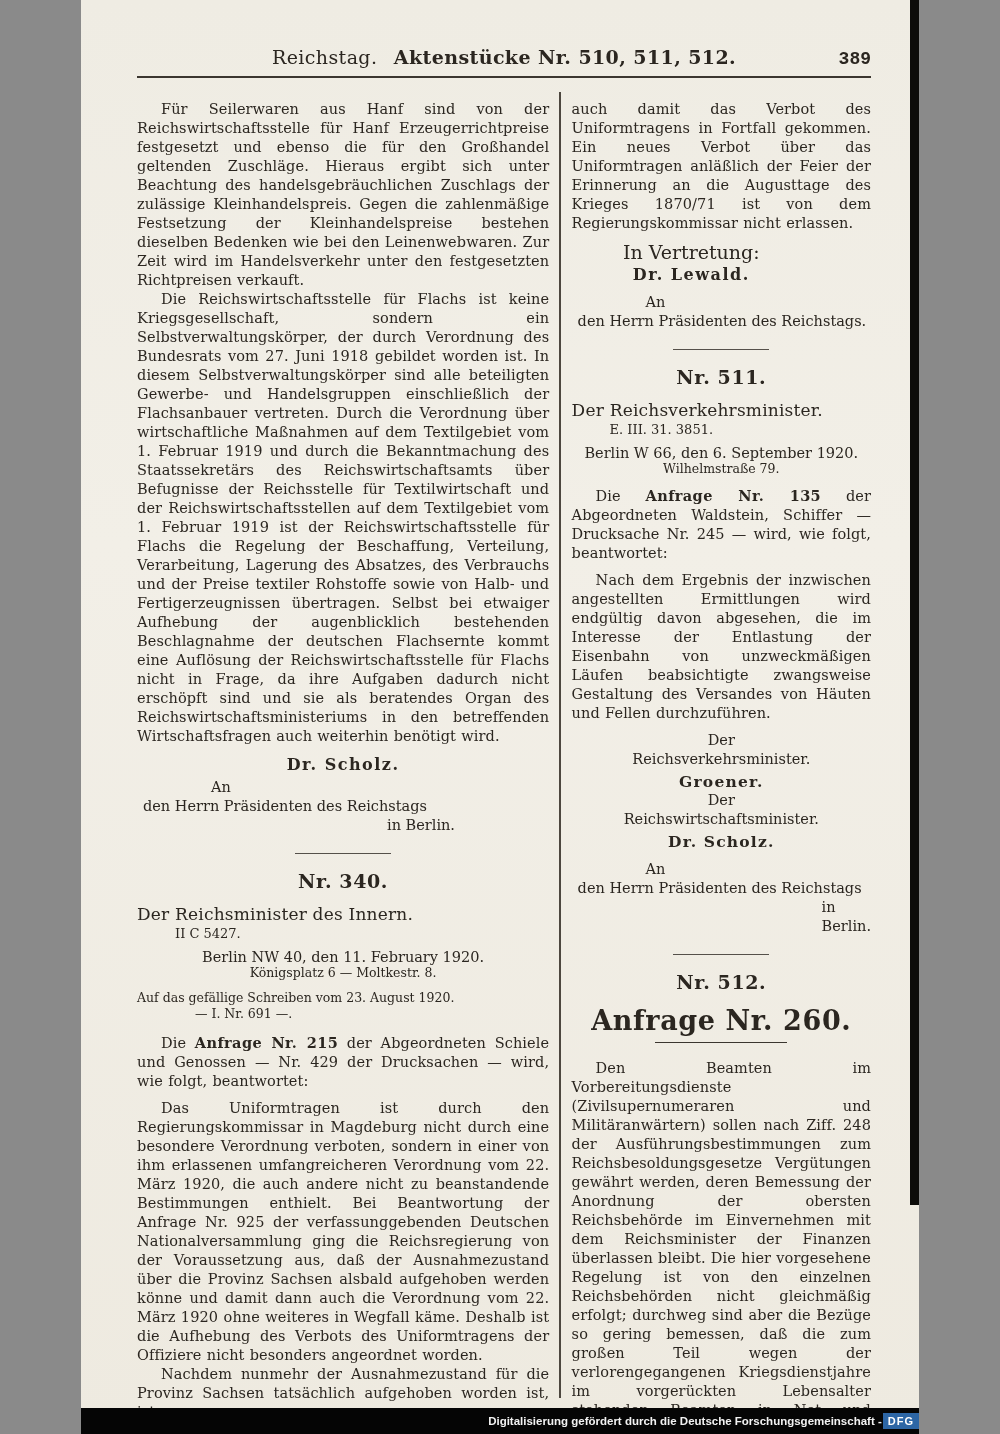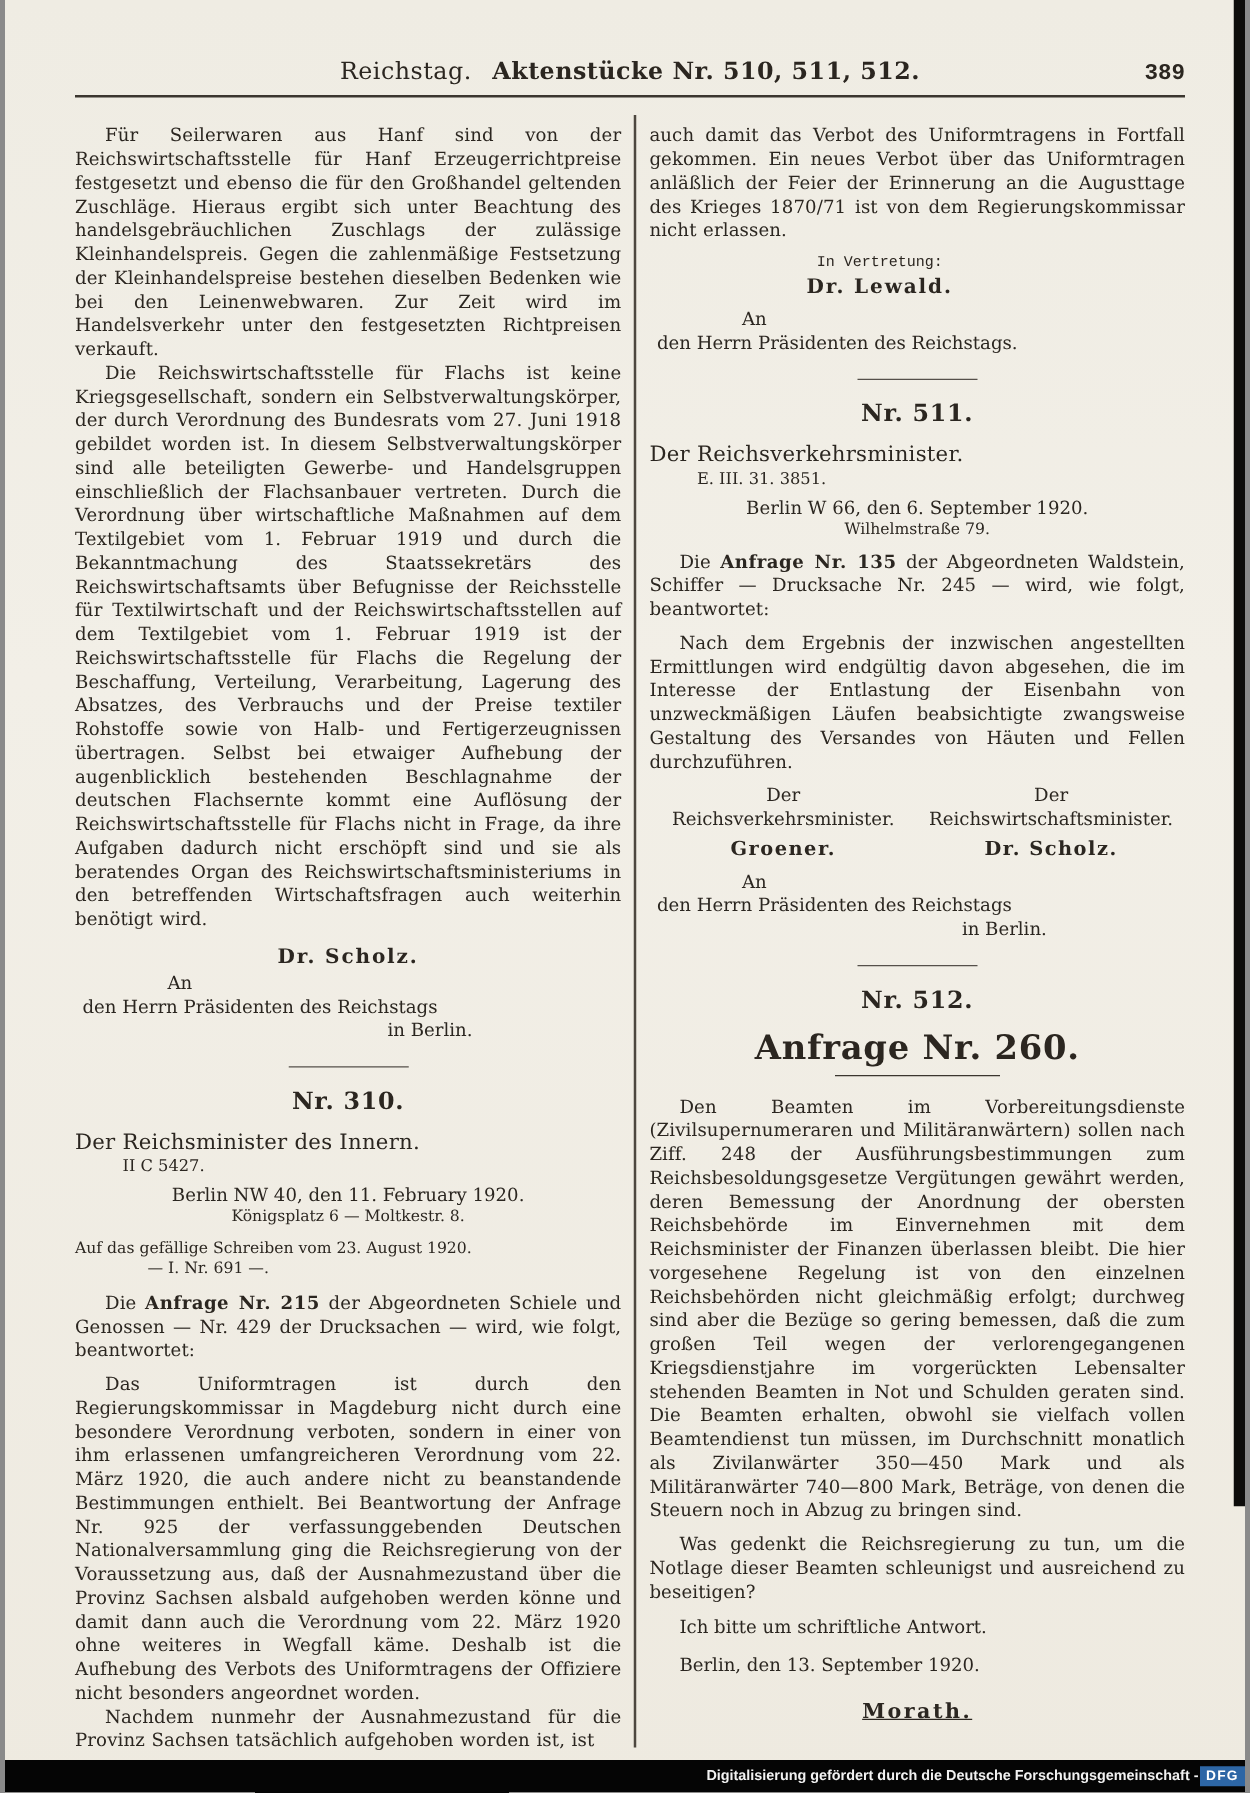--- a/index.html
+++ b/index.html
@@ -1,21 +1,21 @@
 <!DOCTYPE html>
 <html><head>
 <meta charset="utf-8">
 <style>
   * { margin: 0; padding: 0; box-sizing: border-box; }
   html, body { background: #8a8a8a; }
   body { font-family: "DejaVu Serif", "Liberation Serif", serif; }
 
   .page {
     position: relative;
-    width: 992px;
+    width: 838px;
     height: 1434px;
     margin: 0 auto;
     background: linear-gradient(180deg, #efece3 0%, #f2efe7 38%, #eeeae0 100%);
     color: #2b2620;
     overflow: hidden;
   }
 
   
   .scan-strip-right {
     position: absolute; top: 0; right: 0;
@@ -62,24 +62,24 @@
   .nr-heading { text-align: center; font-weight: bold; font-size: 19px; letter-spacing: 0.6px; margin: 4px 0 12px; }
   .sender-line { font-weight: normal; font-size: 17px; margin-bottom: 2px; letter-spacing: 0.2px; }
   .ref-line { font-size: 13px; padding-left: 38px; margin-bottom: 8px; }
   .dateline { text-align: center; font-size: 14.5px; }
   .address-line { text-align: center; font-size: 12.5px; margin-bottom: 10px; }
   .re-line { font-size: 12.5px; margin-bottom: 1px; }
   .re-number { font-size: 12.5px; padding-left: 58px; margin-bottom: 12px; }
 
   .intro-para strong { font-weight: bold; letter-spacing: 0.4px; }
 
-  .vertretung-line { text-align: center; font-size: 12px; padding-right: 60px; margin-top: 8px; font-family: Liberation Mono, monospace; }
+  .vertretung-line { text-align: center; font-size: 19px; padding-right: 60px; margin-top: 8px; }
   .lewald-name { text-align: center; font-weight: bold; font-size: 16px; letter-spacing: 1.5px; padding-right: 60px; margin: 2px 0 6px; }
 
-  .dual-sig { display: flex; margin: 8px 0 6px; font-size: 14.5px; line-height: 19px; }
+  .dual-sig { display: flex; margin: 8px 0 6px; font-size: 14.5px; line-height: 19px; flex-direction: column; }
   .dual-sig .sig-cell { flex: 1; text-align: center; }
   .dual-sig .sig-cell-name { font-weight: bold; font-size: 15.5px; letter-spacing: 1.2px; margin-top: 3px; }
 
   .anfrage-title { text-align: center; font-weight: bold; font-size: 27px; letter-spacing: 0.6px; margin: 10px 0 6px; }
   .anfrage-rule { width: 132px; border-top: 1.6px solid #3b362f; margin: 0 auto 16px; }
 
   .antwort-line { padding-left: 24px; font-size: 14.5px; line-height: 19px; margin-top: 9px; }
   .final-dateline { padding-left: 24px; font-size: 14.5px; line-height: 19px; margin-top: 12px; }
   .final-signature { text-align: center; font-weight: bold; font-size: 16.5px; letter-spacing: 2px; margin-top: 16px; text-decoration: underline; }
 
@@ -127,21 +127,21 @@
 
       <div class="sig-block">
         <div class="sig-name">Dr. Scholz.</div>
         <div class="sig-an">An</div>
         <div class="sig-recipient">den Herrn Präsidenten des Reichstags</div>
         <div class="sig-place">in Berlin.</div>
       </div>
 
       <div class="section-divider"></div>
 
-      <h2 class="nr-heading">Nr. 310.</h2>
+      <h2 class="nr-heading">Nr. 340.</h2>
       <div class="sender-line">Der Reichsminister des Innern.</div>
       <div class="ref-line">II C 5427.</div>
       <div class="dateline">Berlin NW 40, den 11. February 1920.</div>
       <div class="address-line">Königsplatz 6 — Moltkestr. 8.</div>
       <div class="re-line">Auf das gefällige Schreiben vom 23. August 1920.</div>
       <div class="re-number">— I. Nr. 691 —.</div>
 
       <p class="para indent intro-para"><span>Die </span><strong>Anfrage Nr. 215</strong><span> der Abgeordneten Schiele und Genossen — Nr. 429 der Drucksachen — wird, wie folgt, beantwortet:</span></p>
 
       <div class="gap-sm"></div>

